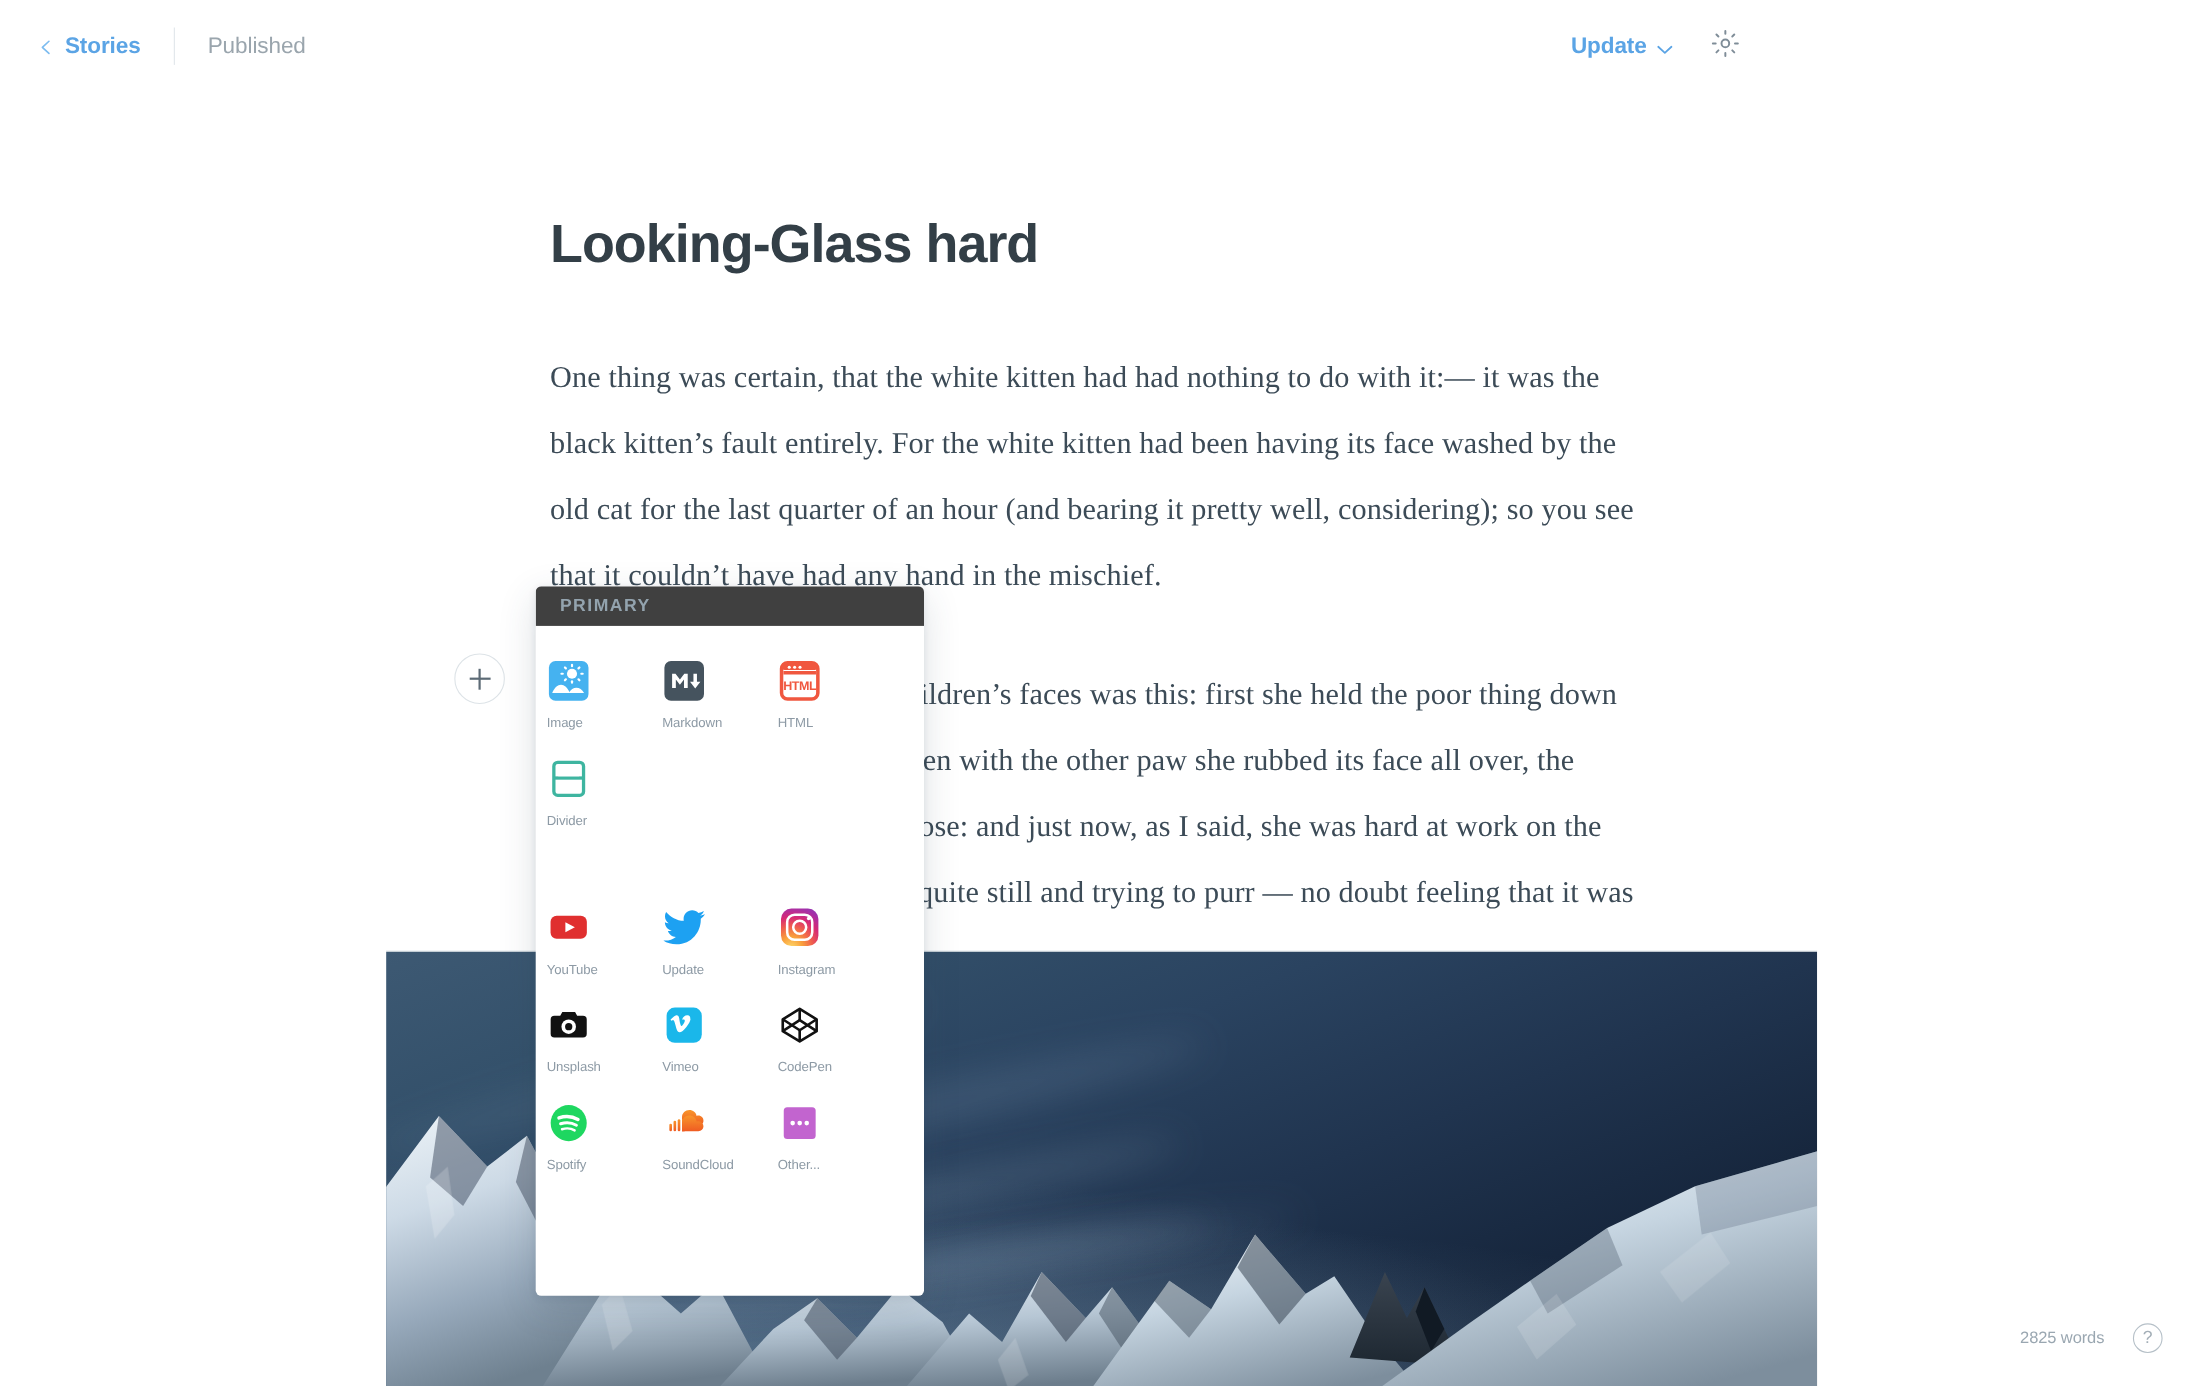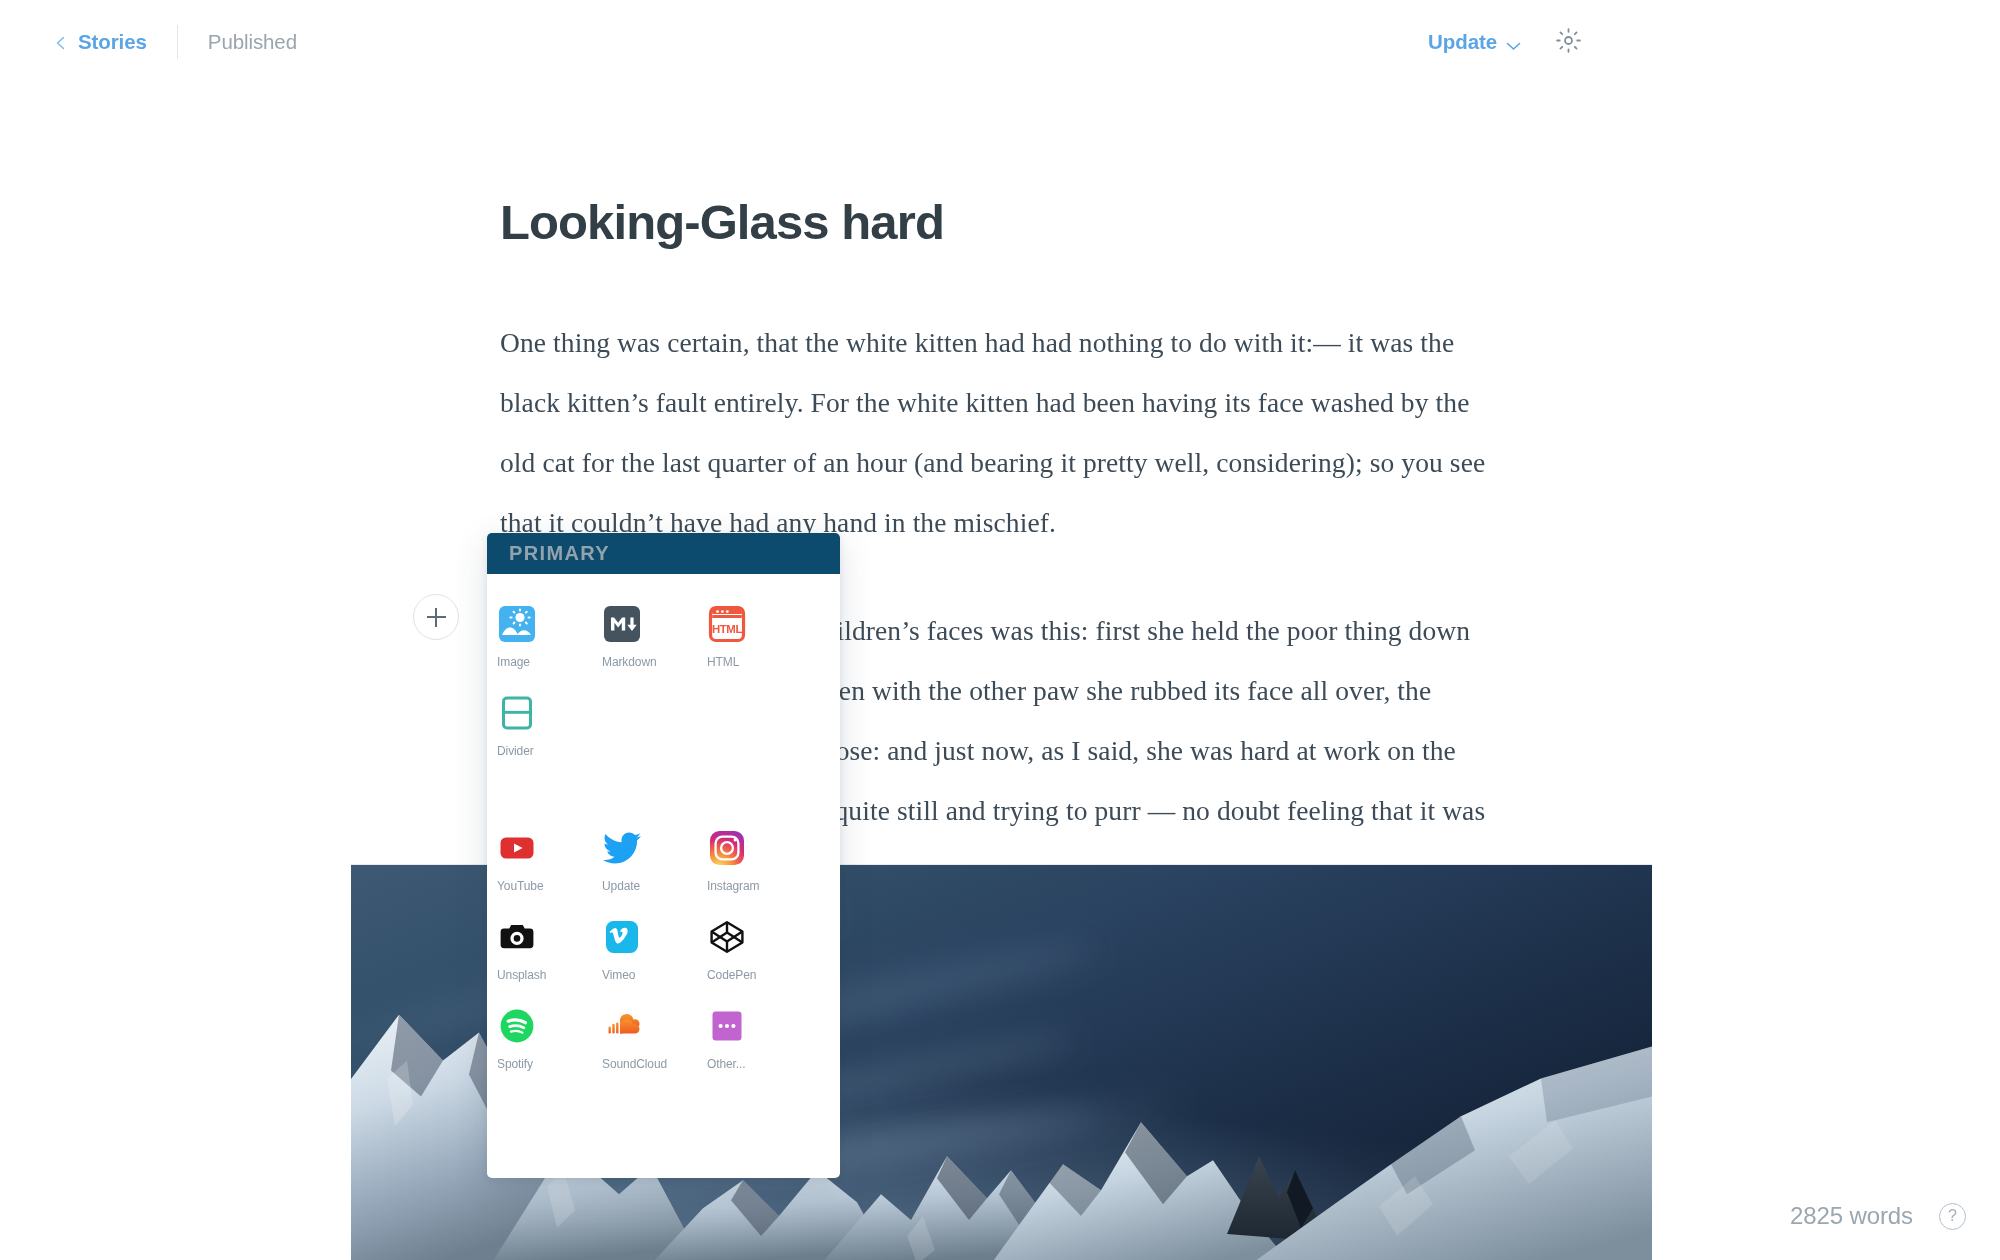--- a/index.html
+++ b/index.html
@@ -6,21 +6,21 @@
   html, body {
     width:2000px; height:1260px;
     background:#fff;
     font-family:"Liberation Sans", sans-serif;
     overflow:hidden;
   }
 
   
   .topbar {
     position:absolute; top:0; left:0; width:1612px; height:84px;
-    display:flex; align-items:center;padding-left:19px;
+    display:flex; align-items:center;
   }
   .tb-left { display:flex; align-items:center; padding-left:34px; }
   .back-chevron {
     width:16px; height:16px; margin-right:9px;
     display:inline-block; position:relative; top:1px;
   }
   .back-chevron svg { display:block; }
   .stories-link {
     color:#5ba4e5; font-size:20.5px; font-weight:600;
     letter-spacing:-0.1px; white-space:nowrap;
@@ -102,22 +102,22 @@
 
   
   .card-menu {
     position:absolute; left:487px; top:533px;
     width:353px; height:645px;
     background:#fff; border-radius:5px;
     box-shadow:0 2px 7px rgba(50,70,90,0.10), 0 10px 34px rgba(50,70,90,0.16);
     z-index:60; overflow:hidden;
   }
   .menu-sec-head {
-    background:#0c4a6e;
-    color:#93a3ae; font-size:20px; font-weight:600;
+    background:#404040;
+    color:#93a3ae; font-size:16px; font-weight:600;
     letter-spacing:1.35px;
     padding:9px 0 9px 22px;
   }
   .menu-grid {
     display:flex; flex-wrap:wrap;
     padding:20px 10px 16px 10px;
   }
   .menu-item {
     width:105px; display:flex; flex-direction:column; align-items:flex-start;
     padding:10px 0 14px 0; cursor:pointer; border-radius:4px;
@@ -131,21 +131,21 @@
   }
   .primary-grid { padding-bottom:24px; }
   .embed-grid   { padding:22px 10px 26px 10px; }
 
   
   .wordcount-wrap {
     position:absolute; right:34px; bottom:30px;
     display:flex; align-items:center;
   }
   .wordcount {
-    color:#9aa7b1; font-size:24px; letter-spacing:-0.1px; margin-right:26px;
+    color:#9aa7b1; font-size:15px; letter-spacing:-0.1px; margin-right:26px;
   }
   .help-circle {
     width:27px; height:27px; border-radius:50%;
     border:1.6px solid #b6c0c8; color:#a3aeb7;
     display:flex; align-items:center; justify-content:center;
     font-size:16px; cursor:pointer;
   }
 </style>
 </head>
 <body>

